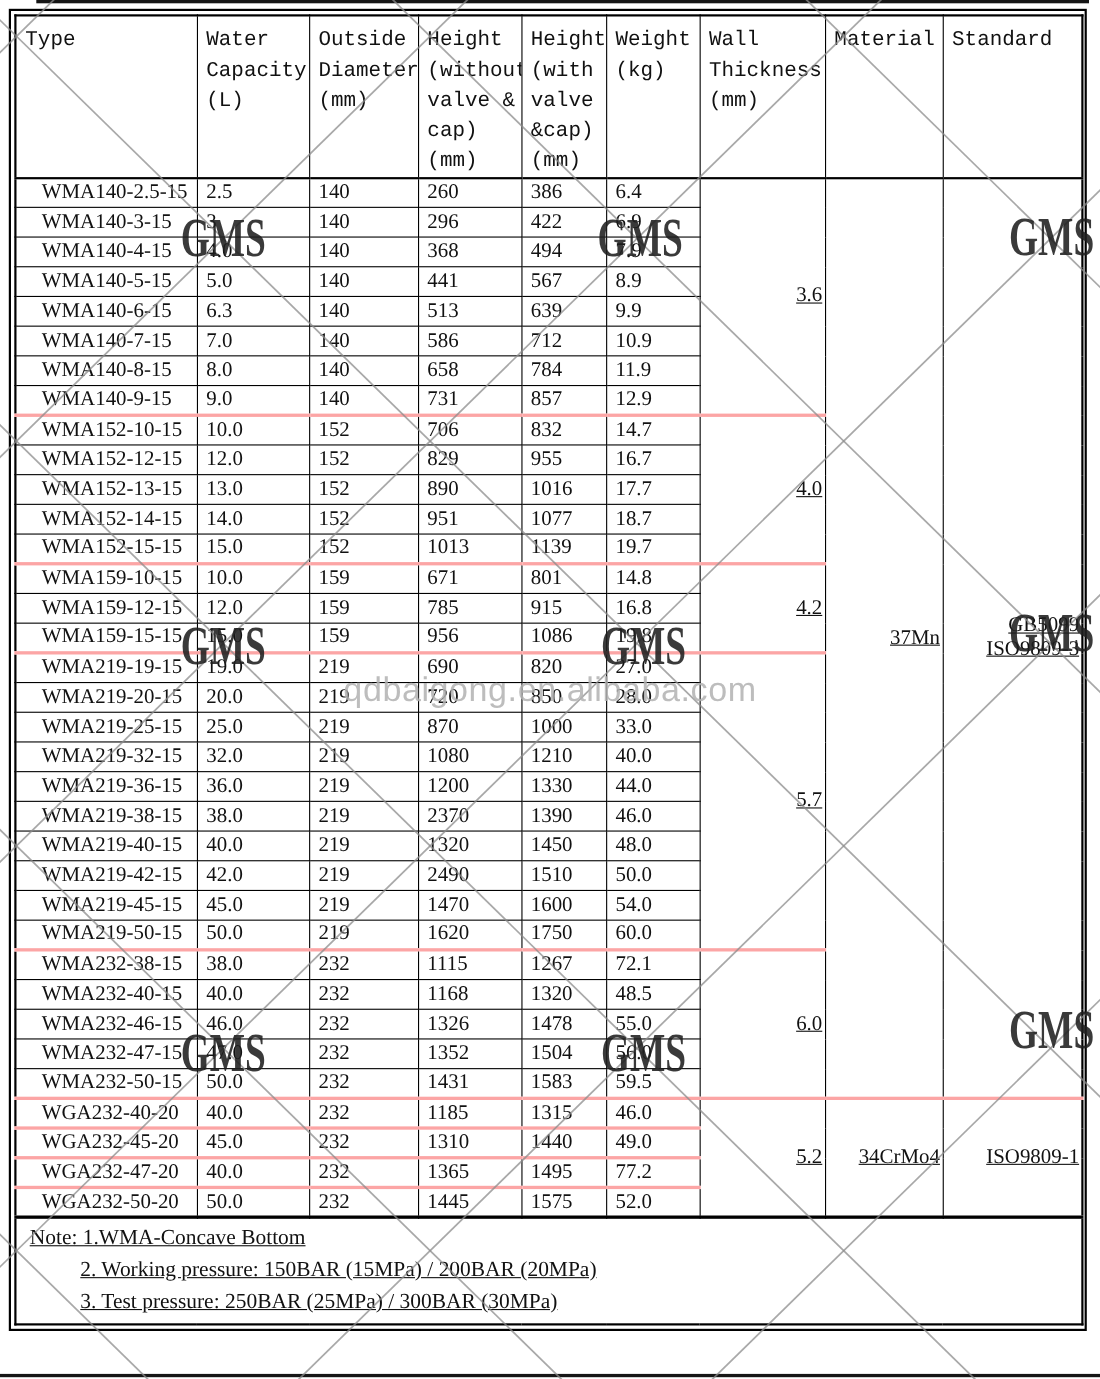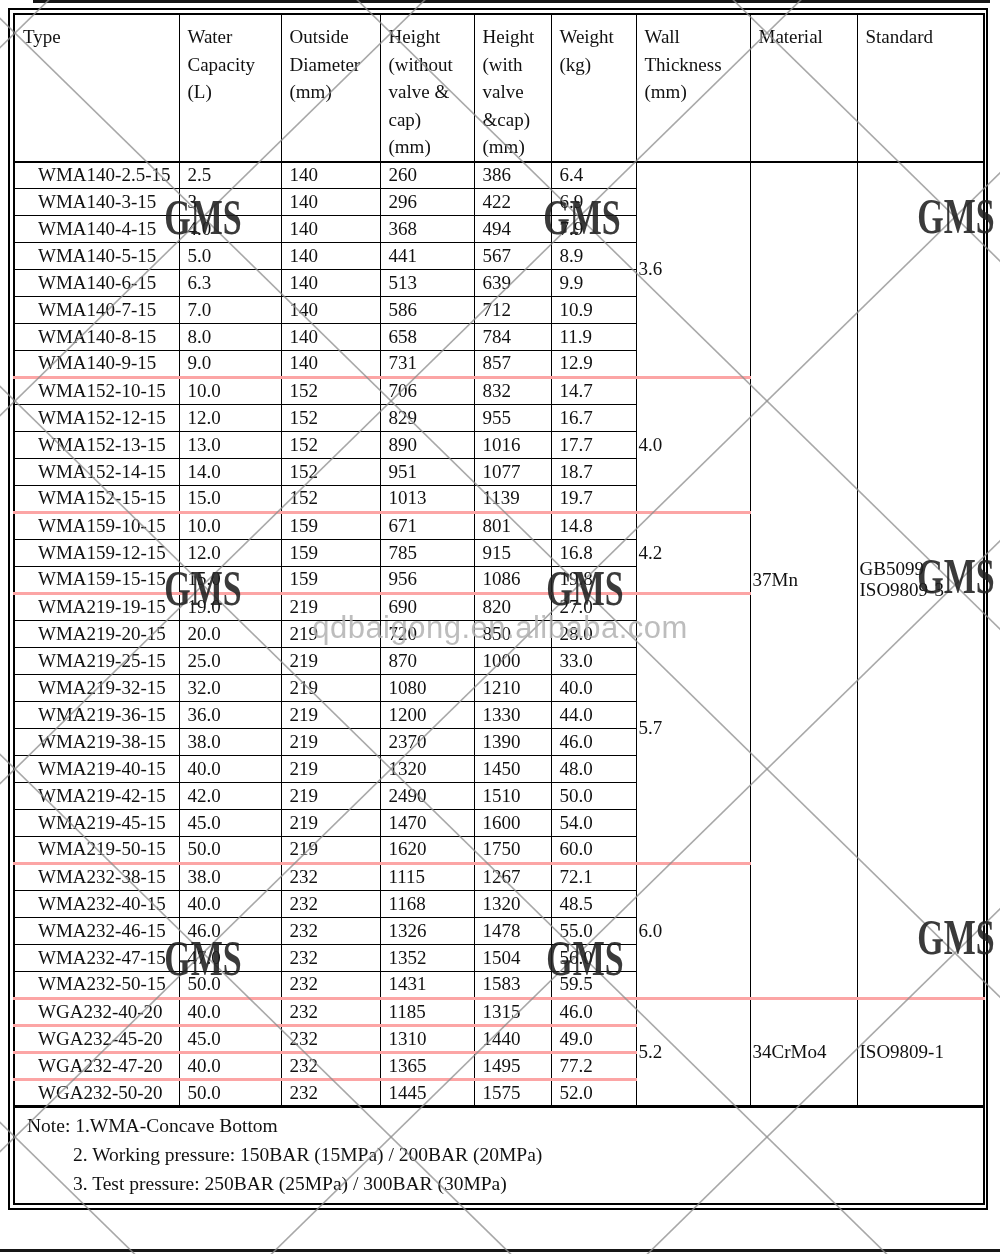--- a/index.html
+++ b/index.html
@@ -17,31 +17,32 @@
     border:2px solid #000;background:transparent;
   }
   table.spec th, table.spec td{
     border:1px solid #000;box-sizing:border-box;
     font-size:19px;line-height:1.08;overflow:hidden;
   }
   table.spec thead th{
     height:138px;vertical-align:top;text-align:left;font-weight:normal;
     padding:8px 2px 0 8px;white-space:pre-line;line-height:1.45;
     border-bottom:2px solid #000;
+    font-family:Liberation Mono, monospace;
   }
   table.spec tbody tr{height:27px;}
   table.spec tbody td{padding:1px 2px 1px 8px;vertical-align:middle;white-space:nowrap;}
   table.spec td.c-type{padding-left:23px;}
   table.spec td.merged{
-    text-align:left;padding:1px 2px;vertical-align:middle;white-space:pre-line;
+    text-align:right;padding:1px 2px;vertical-align:middle;white-space:pre-line;text-decoration:underline;
   }
   table.spec td.thick-top{border-top:3px solid #fca5a5;}
   table.spec td.notes-cell{
     height:86px;vertical-align:middle;padding:4px 6px;white-space:nowrap;
-    border-top:3px solid #000;font-size:19.5px;
+    border-top:3px solid #000;font-size:19.5px;text-decoration:underline;
   }
   .note-line{line-height:1.48;}
   .note-line.indented{padding-left:52px;}
   .note-line.first{padding-left:6px;}
   #wm-svg{
     position:absolute;left:0;top:0;width:1000px;height:1254px;
     pointer-events:none;z-index:5;
   }
 </style>
 </head>

